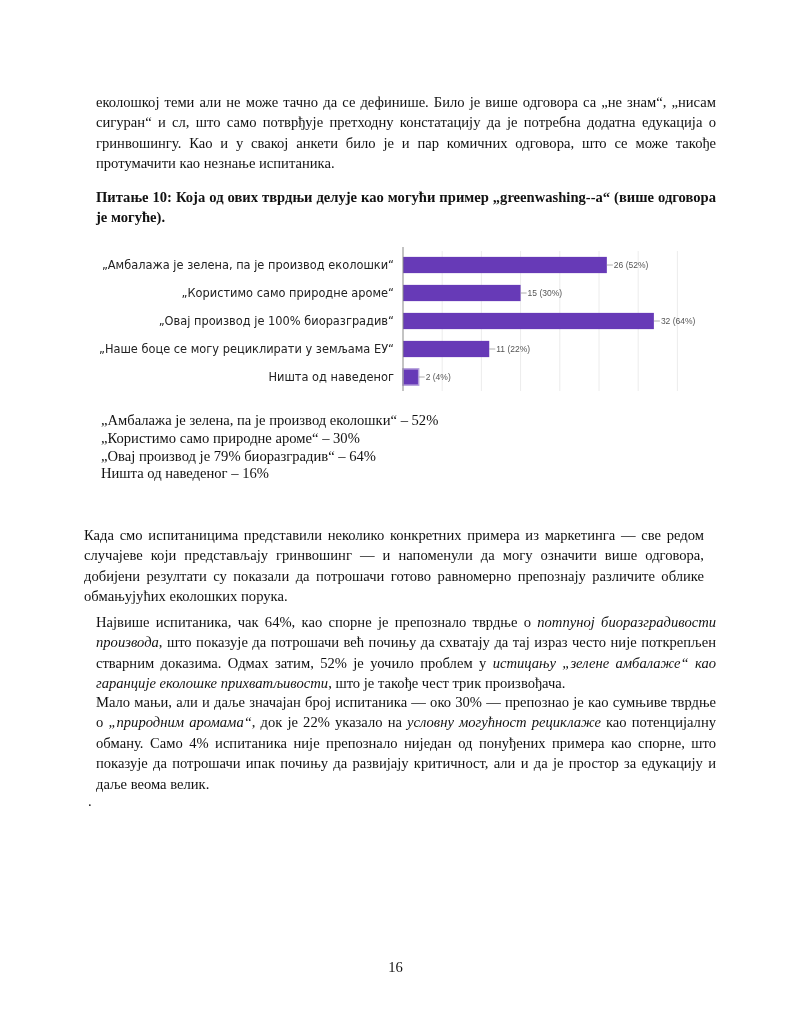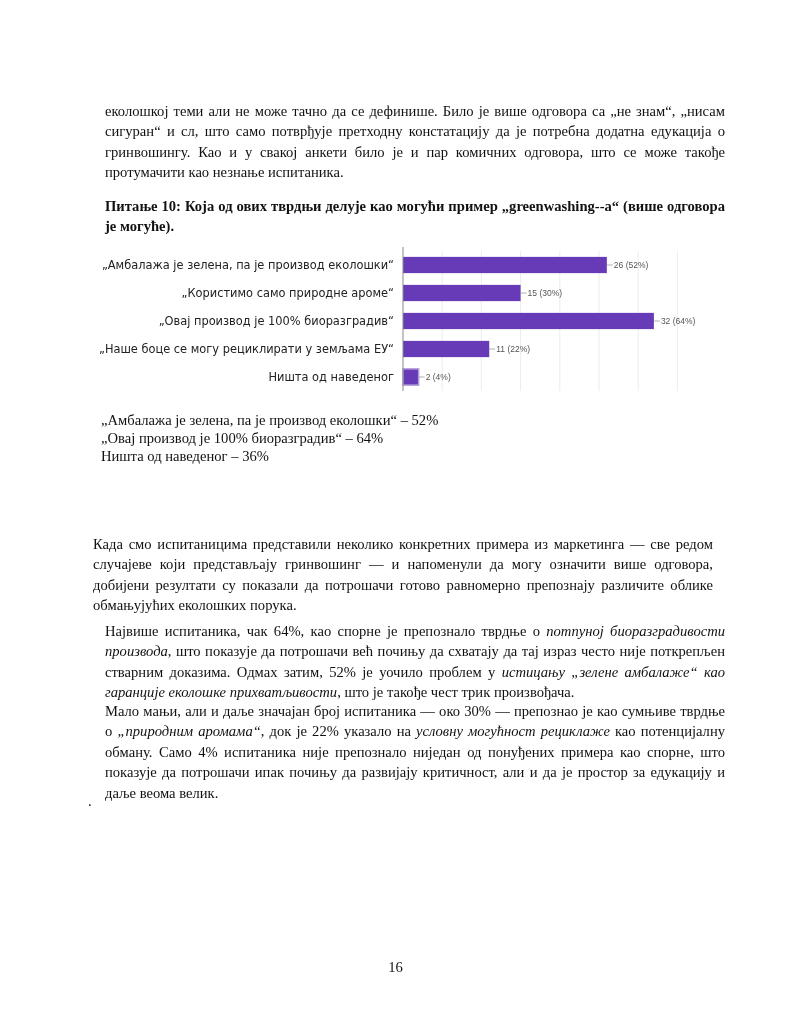--- a/index.html
+++ b/index.html
@@ -1,19 +1,19 @@
 <!DOCTYPE html>
 <html><head>
   <meta charset="utf-8">
   <style>
     html, body { margin: 0; padding: 0; background: #ffffff; }
     body { width: 791px; height: 1024px; position: relative; overflow: hidden;
            font-family: "Liberation Serif", serif; color: #111; }
     .page { position: absolute; left: 88px; top: 84px; width: 620px; }
-    p { margin: 17px; font-size: 14.6px; line-height: 20.4px; text-align: justify; }
+    p { margin: 8px; font-size: 14.6px; line-height: 20.4px; text-align: justify; }
     .p1 { position: absolute; top: 0; left: 0; width: 620px; }
     .heading { position: absolute; top: 95px; left: 0; width: 620px; font-weight: bold; font-size: 14.6px; line-height: 20.4px; text-align: justify; }
     .chart-wrap { position: absolute; left: 100px; top: 245px; width: 610px; height: 148px; }
     .chart-wrap svg { display: block; }
     .chart-label { font-family: "DejaVu Sans", sans-serif; font-size: 11.4px; fill: #222; }
     .data-label { font-family: "Liberation Sans", sans-serif; font-size: 8.5px; fill: #555; }
     .list { position: absolute; top: 412px; left: 101px; width: 620px; }
     .list div { font-size: 14.6px; line-height: 17.8px; }
     .p2 { position: absolute; top: 517px; left: 76px; width: 620px; }
     .p3 { position: absolute; top: 604px; left: 88px; width: 620px; }
@@ -67,22 +67,23 @@
         <text x="396.24" y="107" class="data-label">11 (22%)</text>
         <line x1="318.68" x2="324.68" y1="132" y2="132" stroke="#999" stroke-width="0.8"></line>
         <text x="325.68" y="135" class="data-label">2 (4%)</text>
       </g>
     <line id="axis" stroke="#888" stroke-width="1" x1="303" x2="303" y1="2" y2="146"></line>
   </svg>
 </div>
 
 <div class="list">
   <div>„Амбалажа је зелена, па је производ еколошки“ – 52%</div>
-  <div>„Овај производ је 100% биоразградив“ – 64%</div>
-  <div>Ништа од наведеног – 36%</div>
+  <div>„Користимо само природне ароме“ – 30%</div>
+  <div>„Овај производ је 79% биоразградив“ – 64%</div>
+  <div>Ништа од наведеног – 16%</div>
 </div>
 
 <p class="p2">Када смо испитаницима представили неколико конкретних примера из маркетинга — све редом случајеве који представљају гринвошинг — и напоменули да могу означити више одговора, добијени резултати су показали да потрошачи готово равномерно препознају различите облике обмањујућих еколошких порука.</p>
 
 <p class="p3"><span>Највише испитаника, чак 64%, као спорне је препознало тврдње о </span><em>потпуној биоразградивости производа</em><span>, што показује да потрошачи већ почињу да схватају да тај израз често није поткрепљен стварним доказима. Одмах затим, 52% је уочило проблем у </span><em>истицању „зелене амбалаже“ као гаранције еколошке прихватљивости</em><span>, што је такође чест трик произвођача.</span></p>
 
 <p class="p4"><span>Мало мањи, али и даље значајан број испитаника — око 30% — препознао је као сумњиве тврдње о </span><em>„природним аромама“</em><span>, док је 22% указало на </span><em>условну могућност рециклаже</em><span> као потенцијалну обману. Само 4% испитаника није препознало ниједан од понуђених примера као спорне, што показује да потрошачи ипак почињу да развијају критичност, али и да је простор за едукацију и даље веома велик.</span></p>
 
 <div class="dot">.</div>
 

